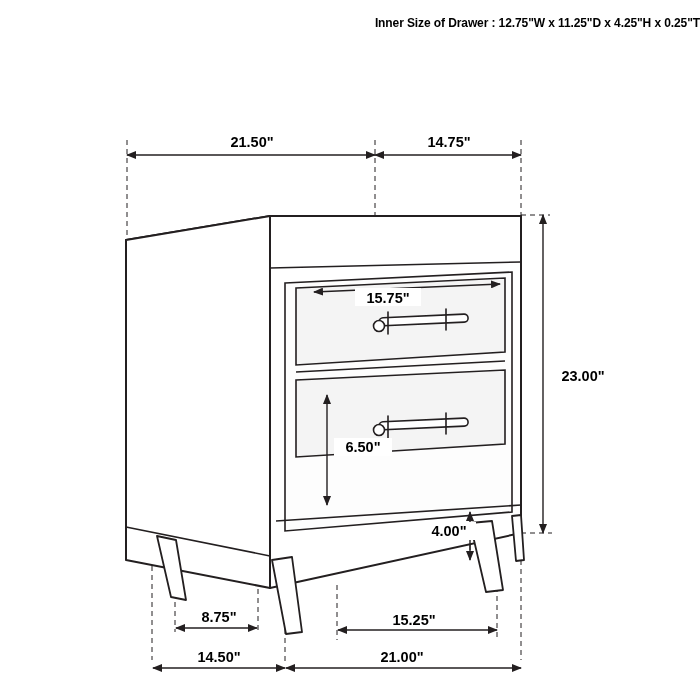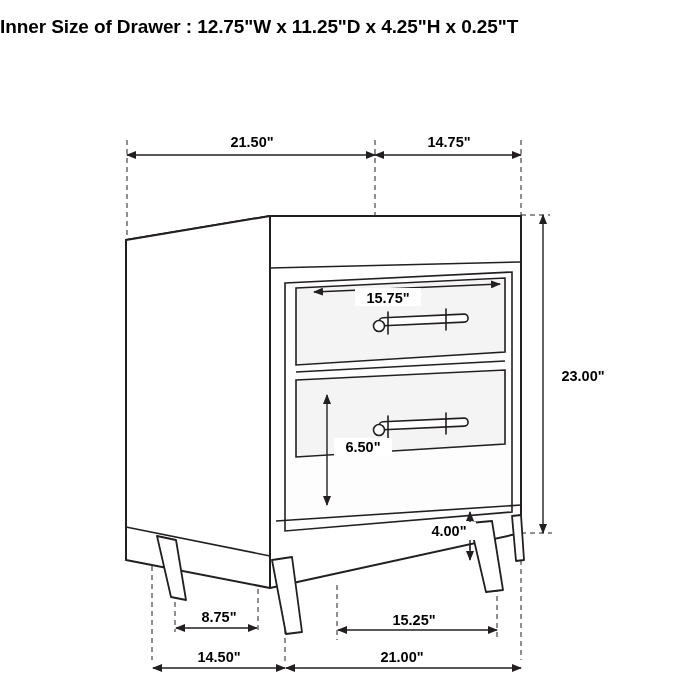--- a/index.html
+++ b/index.html
@@ -18,22 +18,22 @@
   #stage {
     position: relative;
     width: 700px;
     height: 700px;
   }
   .title {
     position: absolute;
     top: 16px;
     left: 0;
     width: 700px;
-    text-align: left;
-    font-size: 19px;
+    text-align: right;
+    font-size: 12px;
     font-weight: bold;
     letter-spacing: -0.1px;
     color: #000;
   }
   svg {
     position: absolute;
     top: 0;
     left: 0;
   }
   .dimlabel {

